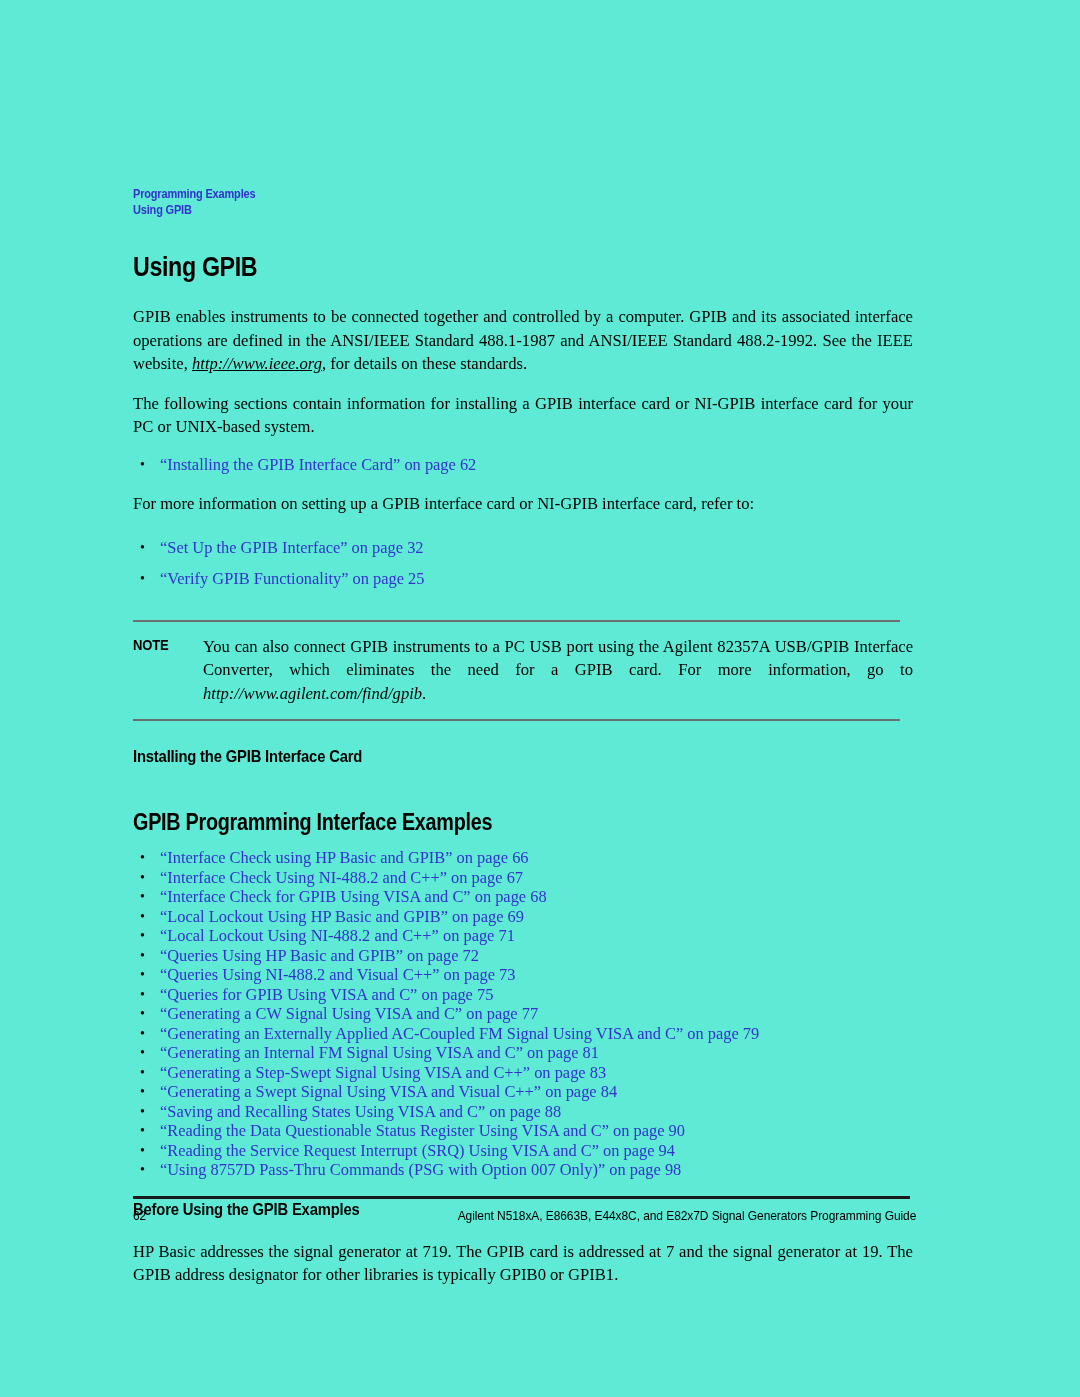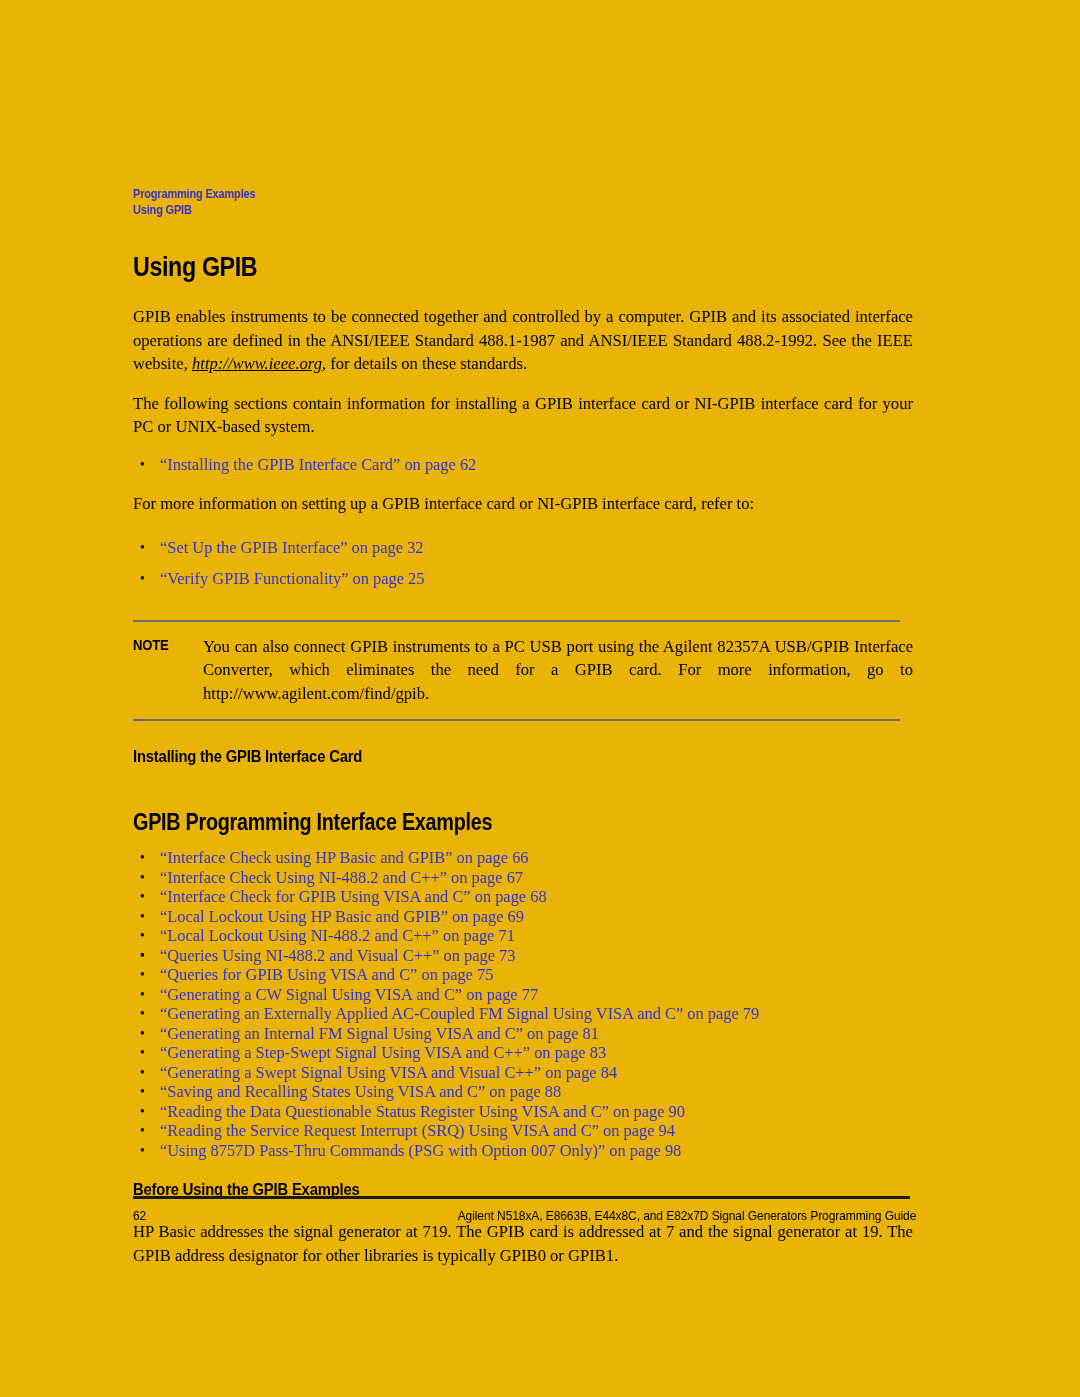--- a/index.html
+++ b/index.html
@@ -14,21 +14,21 @@
     font-family: "Liberation Serif", serif;
     color: #000000;
     overflow: hidden;
   }
 
   .page {
     position: absolute;
     left: 0; top: 0;
     width: 1080px;
     height: 1397px;
-    background: #eab308;
+    background: #5eead4;
   }
 
   .content {
     position: absolute;
     left: 133px;
     top: 0;
     width: 780px;
   }
 
   
@@ -144,21 +144,21 @@
     transform-origin: left top;
   }
   .note-text {
     margin-left: 70px;
     font-family: "Liberation Serif", serif;
     font-size: 16.6px;
     line-height: 23.5px;
     text-align: justify;
     color: #000;
   }
-  .note-text .ital { }
+  .note-text .ital { font-style: italic; }
 
   
   .footer-rule {
     position: absolute;
     left: 133px;
     top: 1196px;
     width: 777px;
     height: 3px;
     background: #1a1a1a;
   }
@@ -257,21 +257,21 @@
     <h2 class="section-title">GPIB Programming Interface Examples</h2>
 
     <div class="sp-12"></div>
 
     <ul class="xref-list">
       <li><span class="bullet">•</span><span>“Interface Check using HP Basic and GPIB” on page 66</span></li>
       <li><span class="bullet">•</span><span>“Interface Check Using NI-488.2 and C++” on page 67</span></li>
       <li><span class="bullet">•</span><span>“Interface Check for GPIB Using VISA and C” on page 68</span></li>
       <li><span class="bullet">•</span><span>“Local Lockout Using HP Basic and GPIB” on page 69</span></li>
       <li><span class="bullet">•</span><span>“Local Lockout Using NI-488.2 and C++” on page 71</span></li>
-      <li><span class="bullet">•</span></li>
+      <li><span class="bullet">•</span><span>“Queries Using HP Basic and GPIB” on page 72</span></li>
       <li><span class="bullet">•</span><span>“Queries Using NI-488.2 and Visual C++” on page 73</span></li>
       <li><span class="bullet">•</span><span>“Queries for GPIB Using VISA and C” on page 75</span></li>
       <li><span class="bullet">•</span><span>“Generating a CW Signal Using VISA and C” on page 77</span></li>
       <li><span class="bullet">•</span><span>“Generating an Externally Applied AC-Coupled FM Signal Using VISA and C” on page 79</span></li>
       <li><span class="bullet">•</span><span>“Generating an Internal FM Signal Using VISA and C” on page 81</span></li>
       <li><span class="bullet">•</span><span>“Generating a Step-Swept Signal Using VISA and C++” on page 83</span></li>
       <li><span class="bullet">•</span><span>“Generating a Swept Signal Using VISA and Visual C++” on page 84</span></li>
       <li><span class="bullet">•</span><span>“Saving and Recalling States Using VISA and C” on page 88</span></li>
       <li><span class="bullet">•</span><span>“Reading the Data Questionable Status Register Using VISA and C” on page 90</span></li>
       <li><span class="bullet">•</span><span>“Reading the Service Request Interrupt (SRQ) Using VISA and C” on page 94</span></li>

